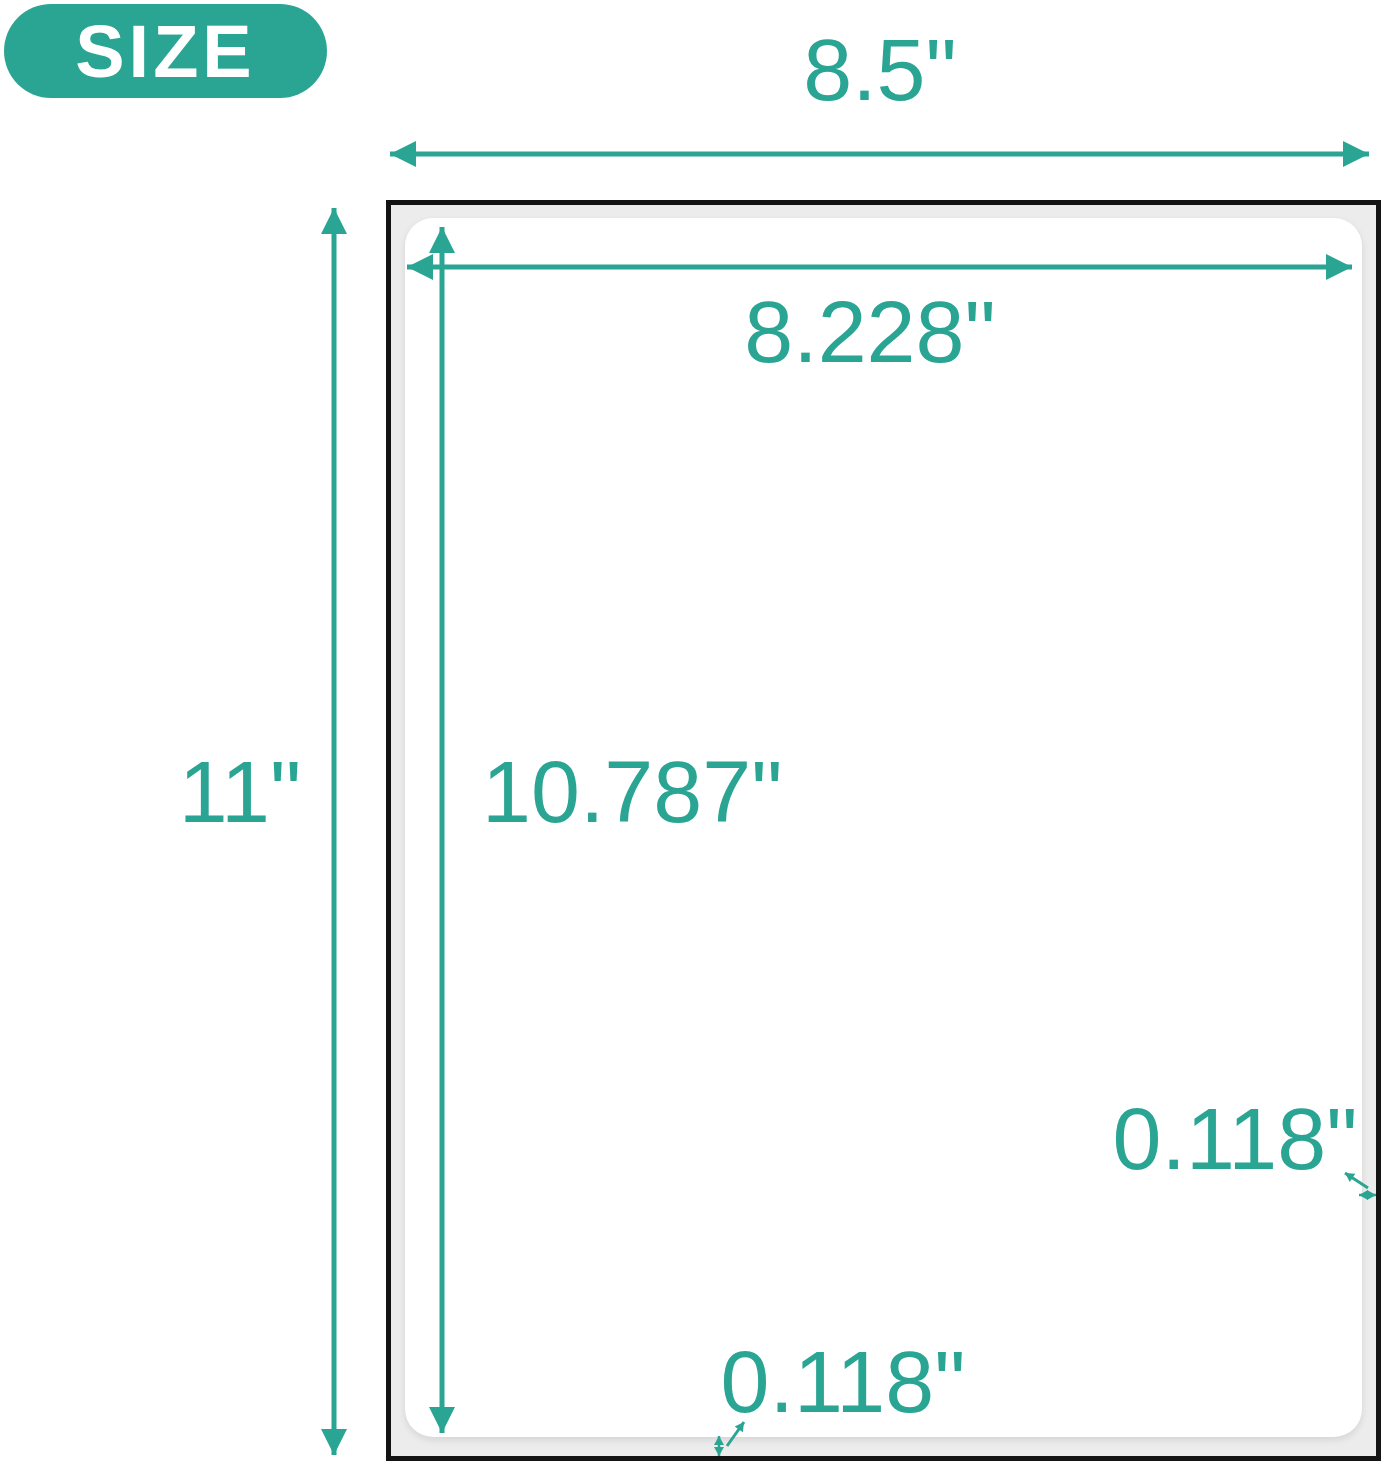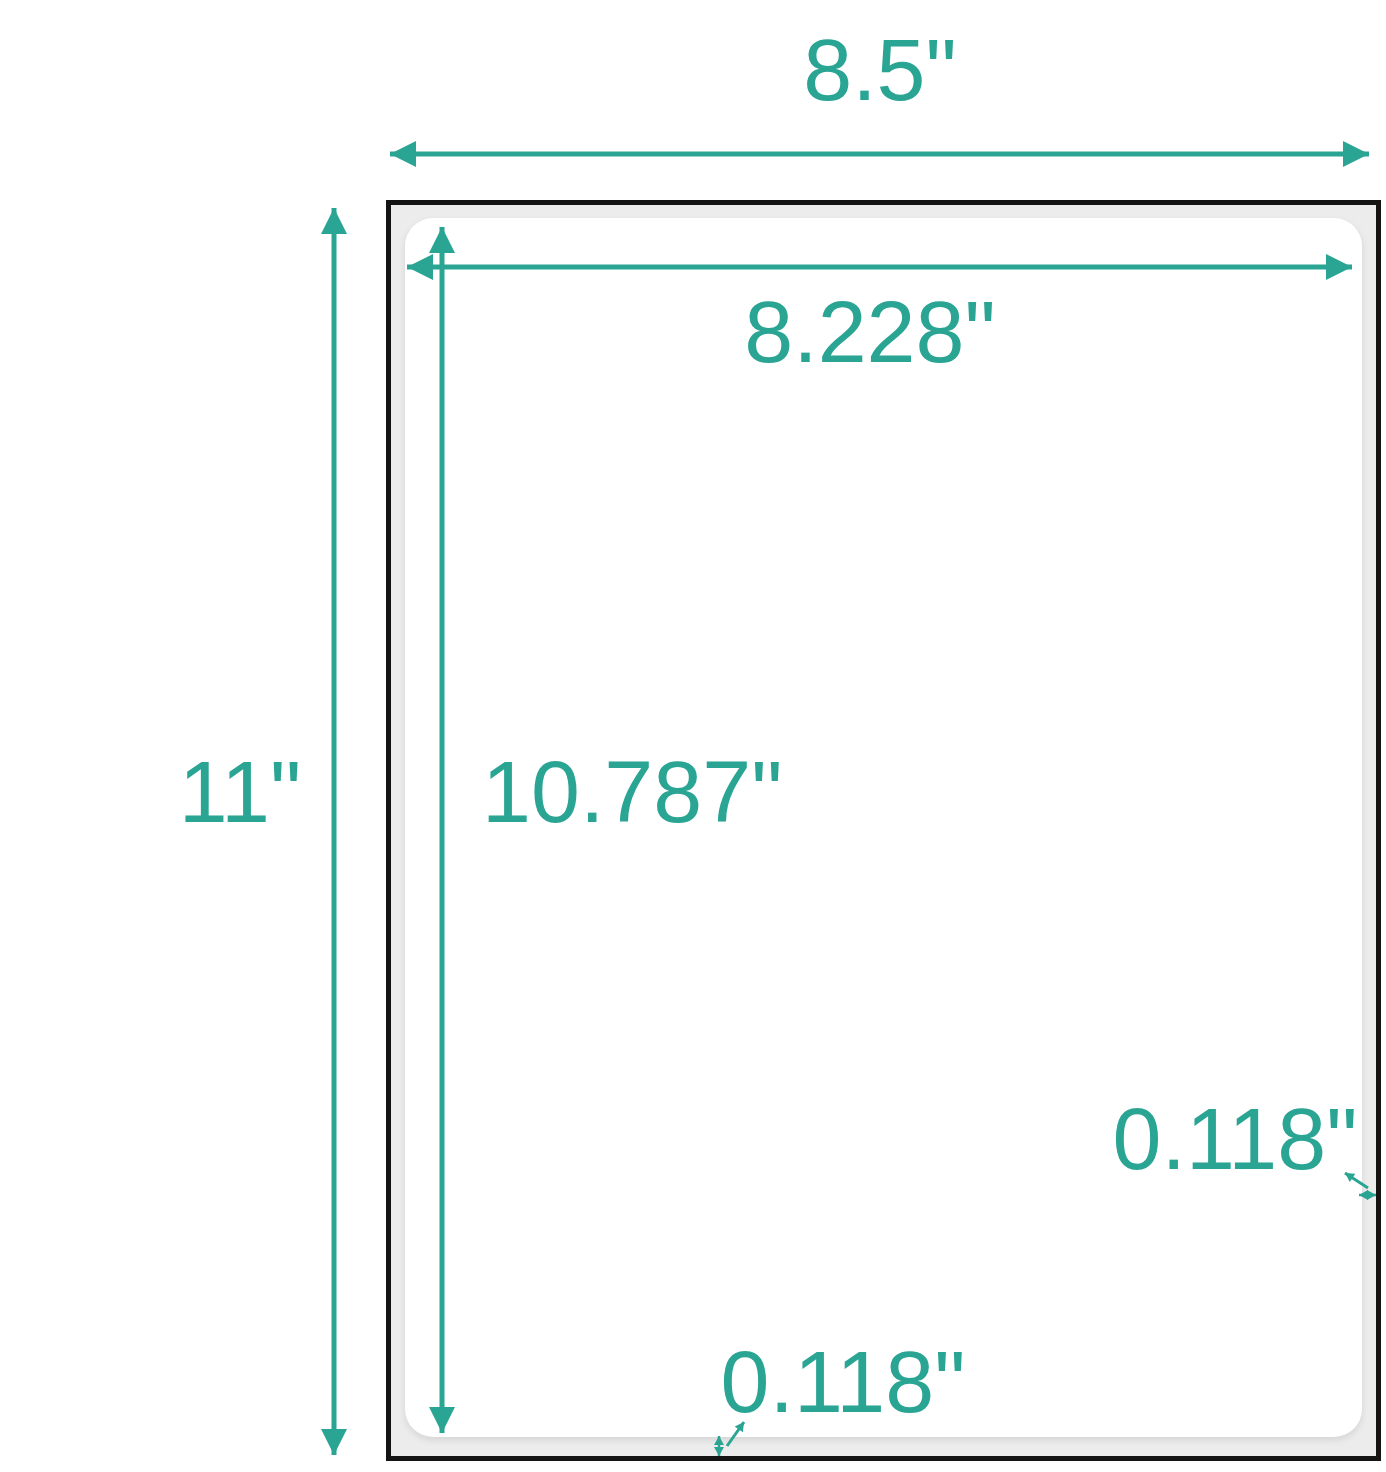--- a/index.html
+++ b/index.html
@@ -82,20 +82,23 @@
   .lbl-sheet-h  { left: 90px;   top: 748px; }
   .lbl-label-h  { left: 482px;  top: 748px; }
   .lbl-margin-r { left: 1085px; top: 1095px; }
   .lbl-margin-b { left: 693px;  top: 1338px; }
 </style>
 </head>
 <body>
 
 <div class="canvas">
 
+  <div class="size-pill">
+    <span>SIZE</span>
+  </div>
 
   <div class="paper"></div>
 
   <div class="label-sheet"></div>
 
   <svg class="overlay" viewBox="0 0 1386 1472" aria-hidden="true">
     <defs>
       <marker id="ah" markerUnits="userSpaceOnUse" markerWidth="30" markerHeight="30" viewBox="0 0 30 30" refX="28" refY="15" orient="auto-start-reverse">
         <path class="head" d="M2,2 L28,15 L2,28 Z"></path>
       </marker>

